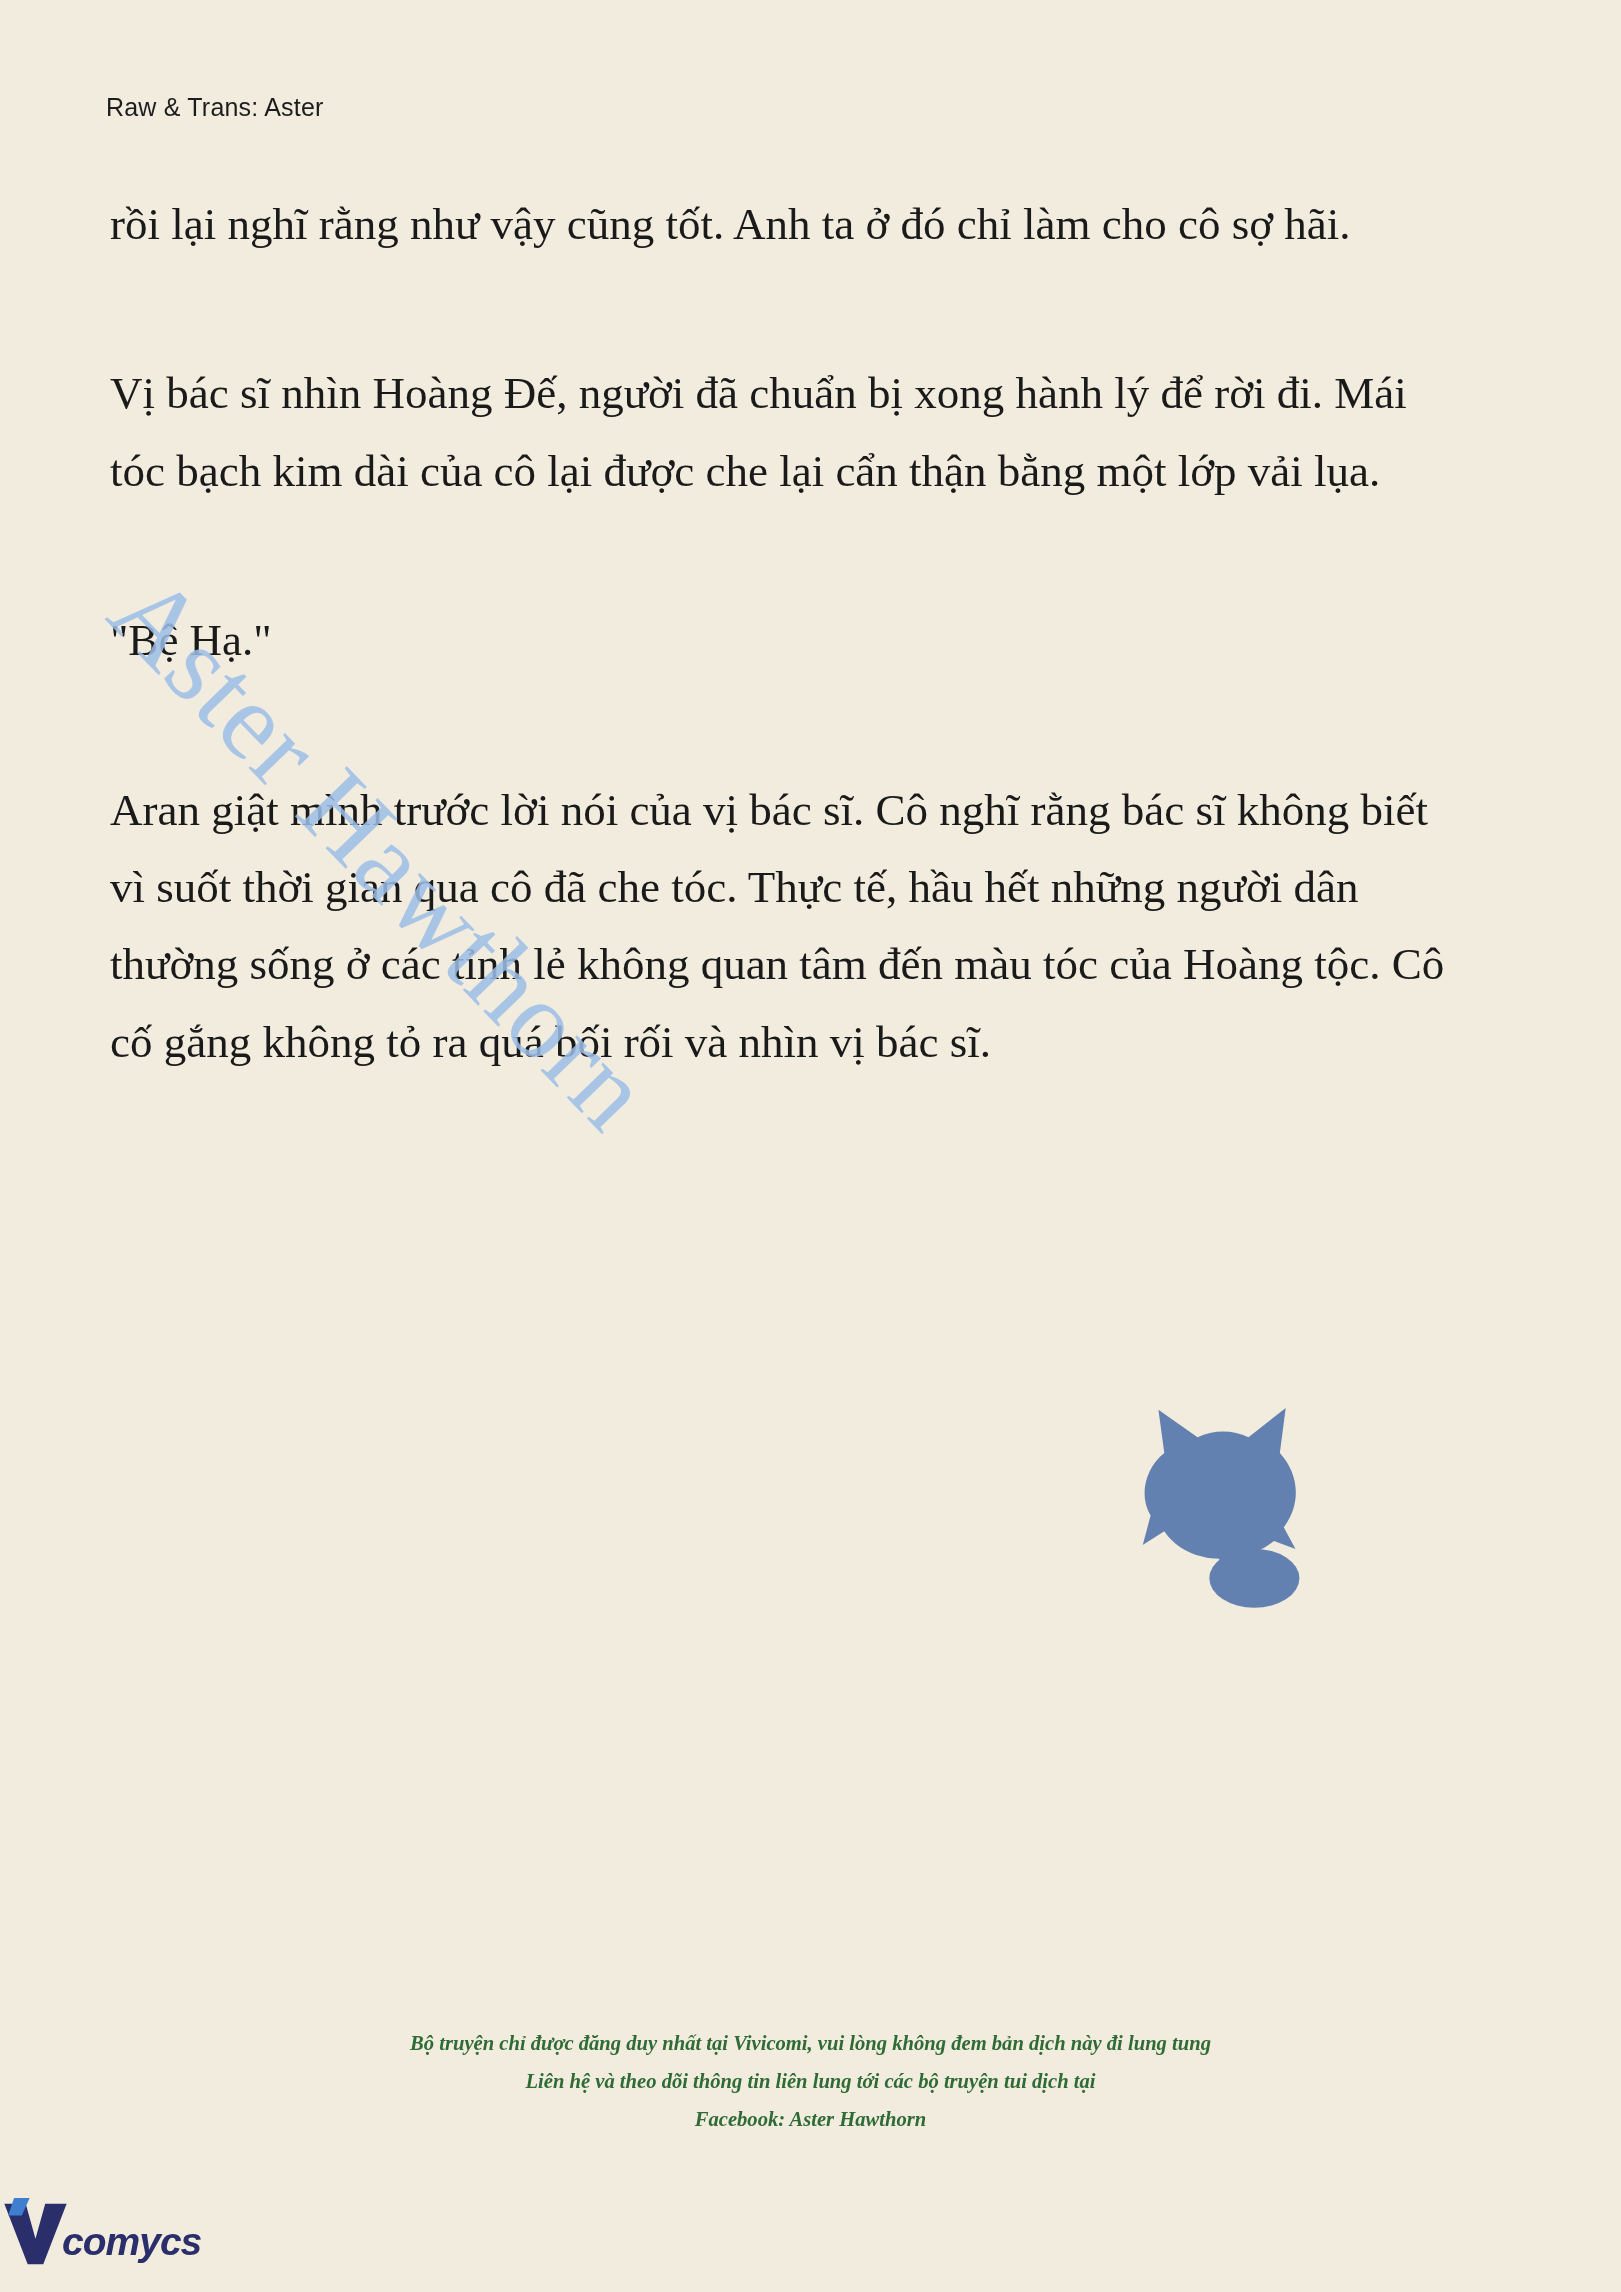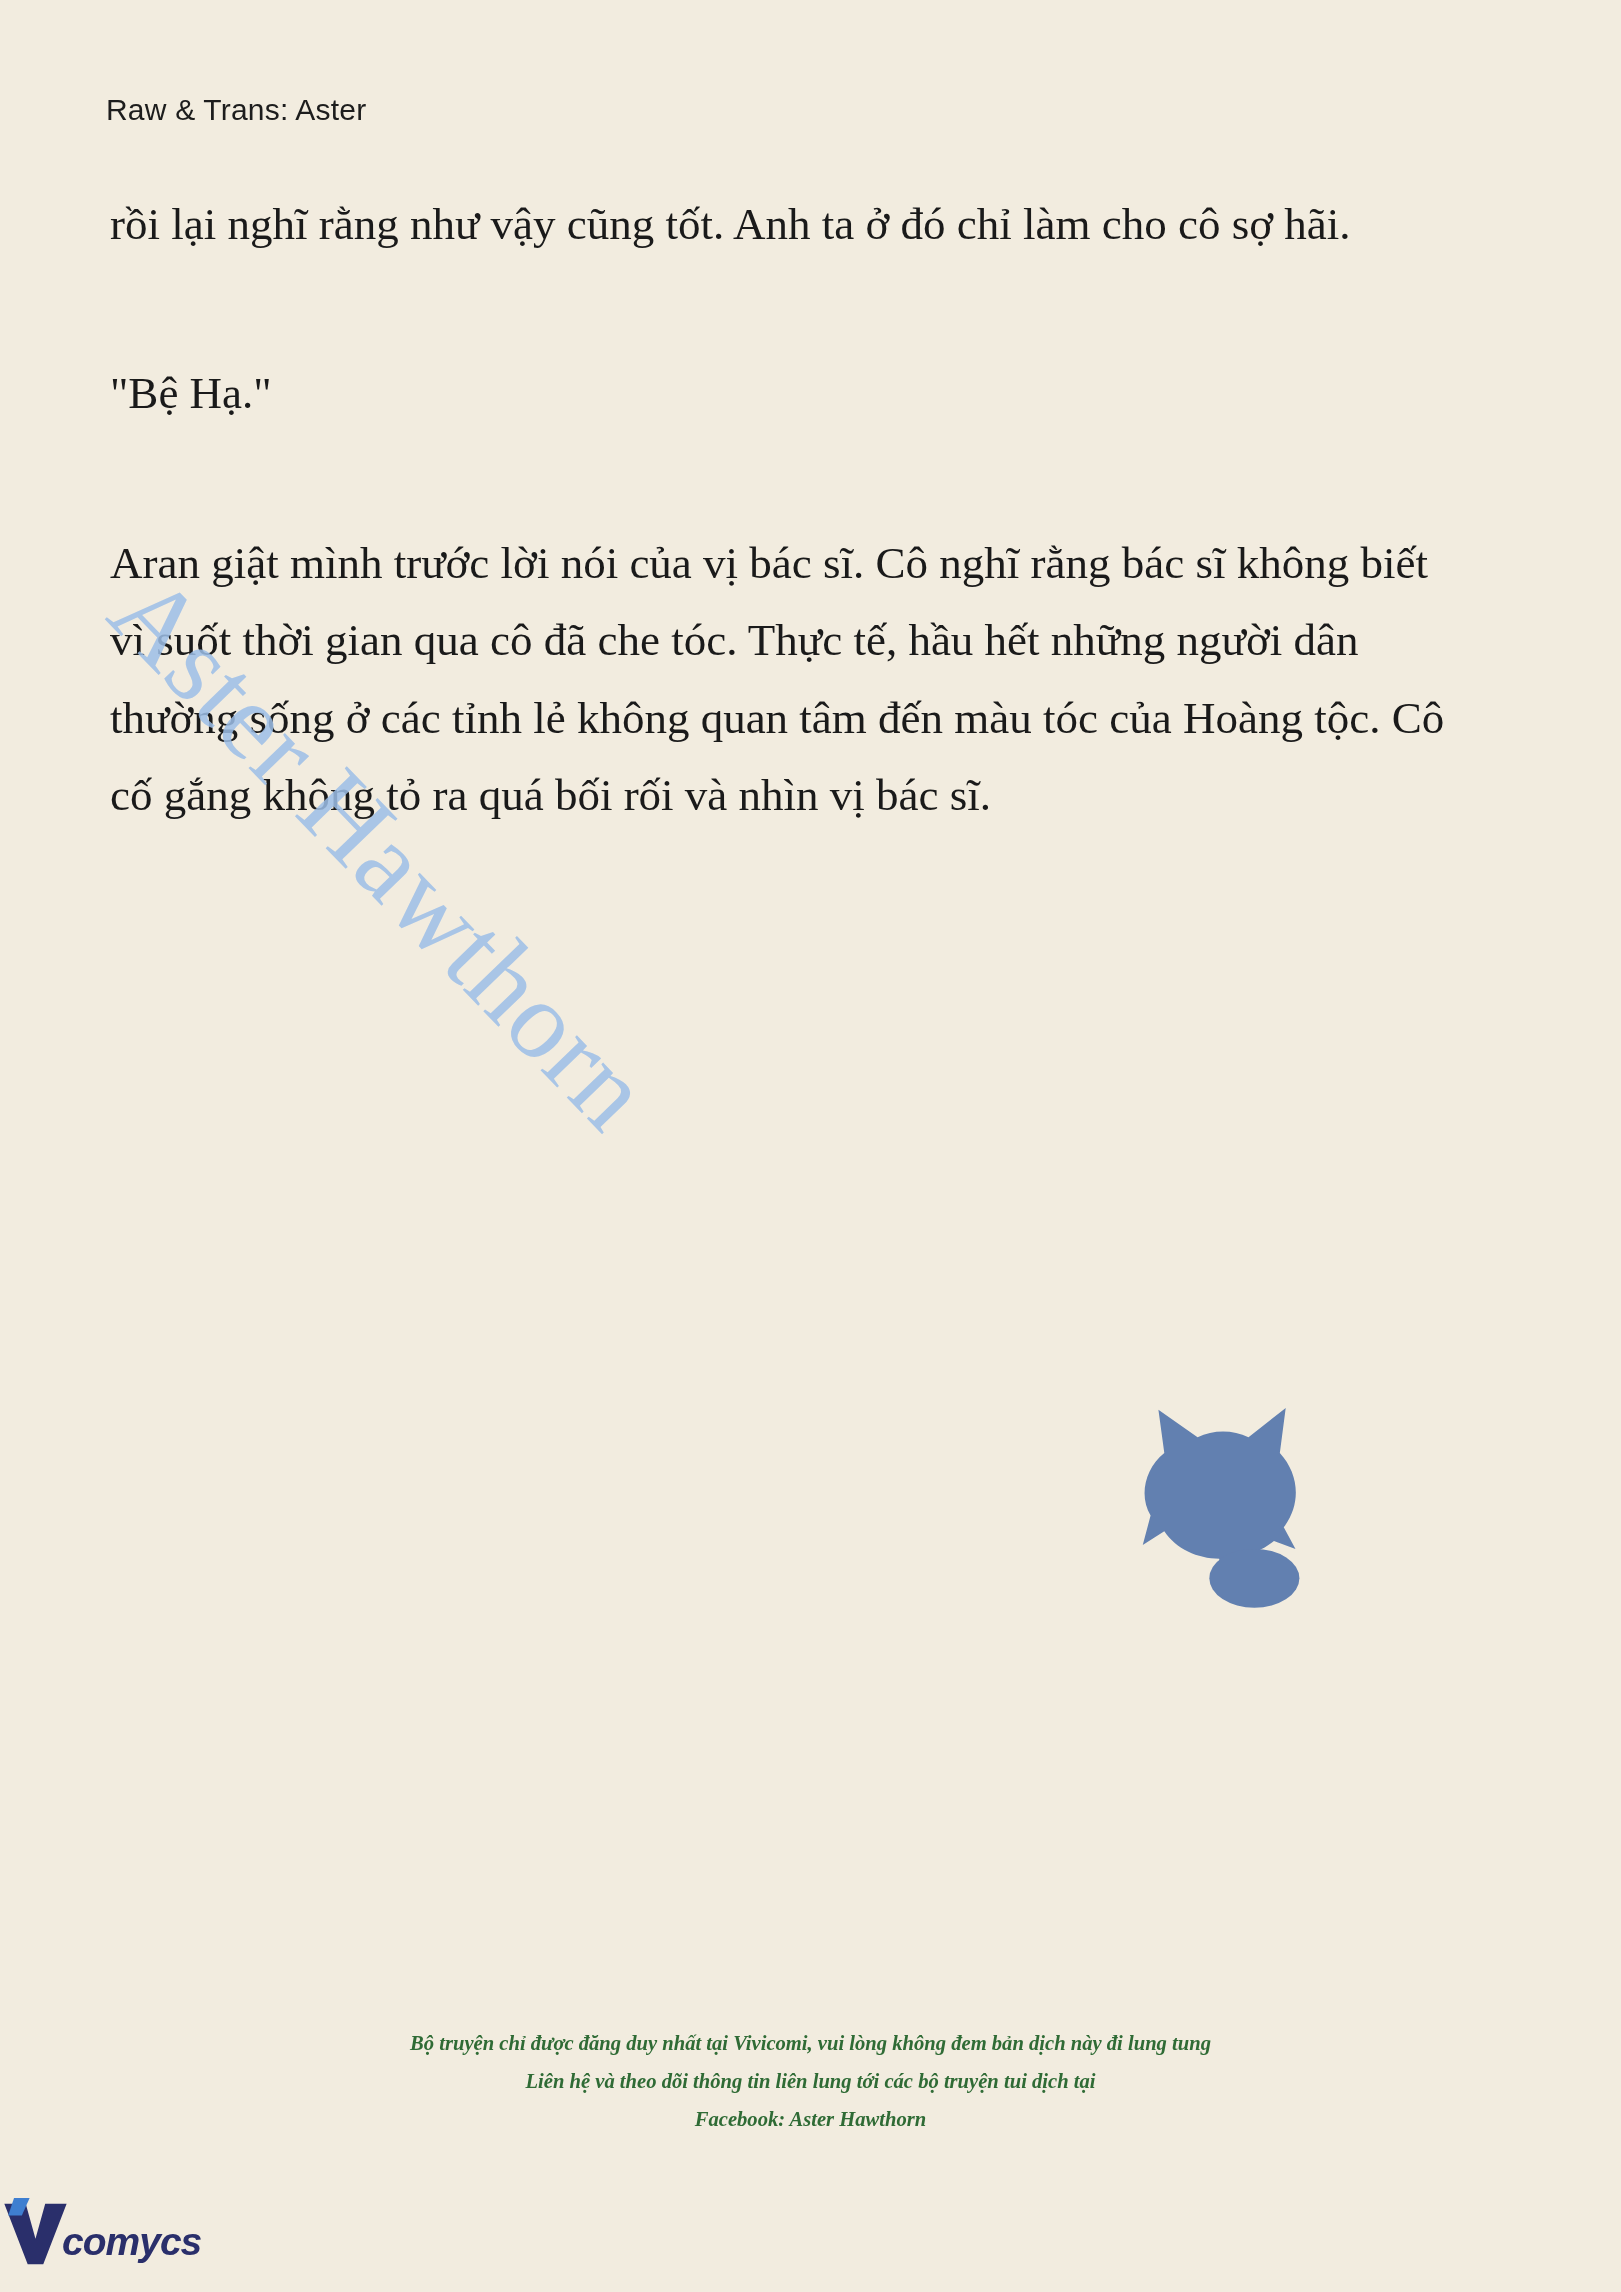--- a/index.html
+++ b/index.html
@@ -16,21 +16,21 @@
   }
   .page {
     position: absolute;
     inset: 0;
   }
   .credit {
     position: absolute;
     top: 93px;
     left: 106px;
     font-family: "Liberation Sans", sans-serif;
-    font-size: 30px;
+    font-size: 25px;
     color: #1d1d1d;
     letter-spacing: 0.2px;
   }
   .body-text {
     position: absolute;
     top: 186px;
     left: 110px;
     width: 1353px;
     font-family: "Liberation Serif", serif;
     font-size: 45px;
@@ -104,20 +104,21 @@
 </style>
 </head>
 <body>
 
 <div class="page">
 
   <div class="credit">Raw &amp; Trans: Aster</div>
 
   <div class="body-text">
     <p class="para">rồi lại nghĩ rằng như vậy cũng tốt. Anh ta ở đó chỉ làm cho cô sợ hãi.</p>
+    <p class="para">Vị bác sĩ nhìn Hoàng Đế, người đã chuẩn bị xong hành lý để rời đi. Mái tóc bạch kim dài của cô lại được che lại cẩn thận bằng một lớp vải lụa.</p>
     <p class="para">"Bệ Hạ."</p>
     <p class="para">Aran giật mình trước lời nói của vị bác sĩ. Cô nghĩ rằng bác sĩ không biết vì suốt thời gian qua cô đã che tóc. Thực tế, hầu hết những người dân thường sống ở các tỉnh lẻ không quan tâm đến màu tóc của Hoàng tộc. Cô cố gắng không tỏ ra quá bối rối và nhìn vị bác sĩ.</p>
   </div>
 
   <div class="watermark">Aster Hawthorn</div>
 
   <svg class="cat-mark" viewBox="0 0 220 240" xmlns="http://www.w3.org/2000/svg">
     <path d="M48 52 L42 8 L82 36 C98 28 118 28 134 36 L172 6 L166 52 C186 74 188 104 170 128 L182 150 L160 142 C150 150 138 156 124 158 L130 196 L112 200 L104 160 C82 160 60 150 48 132 L26 146 L34 116 C22 96 28 68 48 52 Z" fill="#4a6ea8"></path>
     <ellipse cx="140" cy="180" rx="46" ry="30" fill="#4a6ea8"></ellipse>
   </svg>

